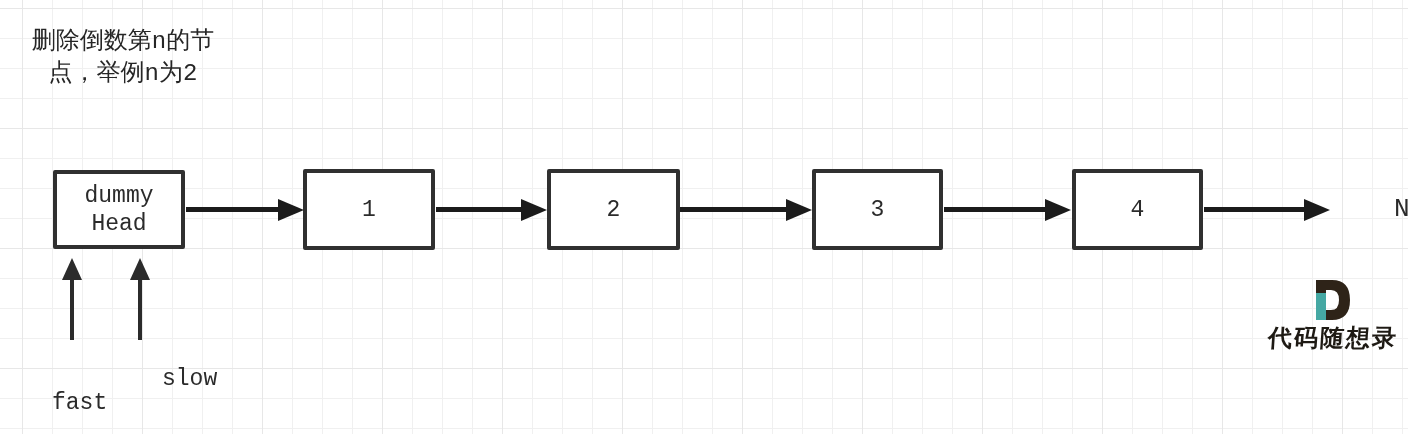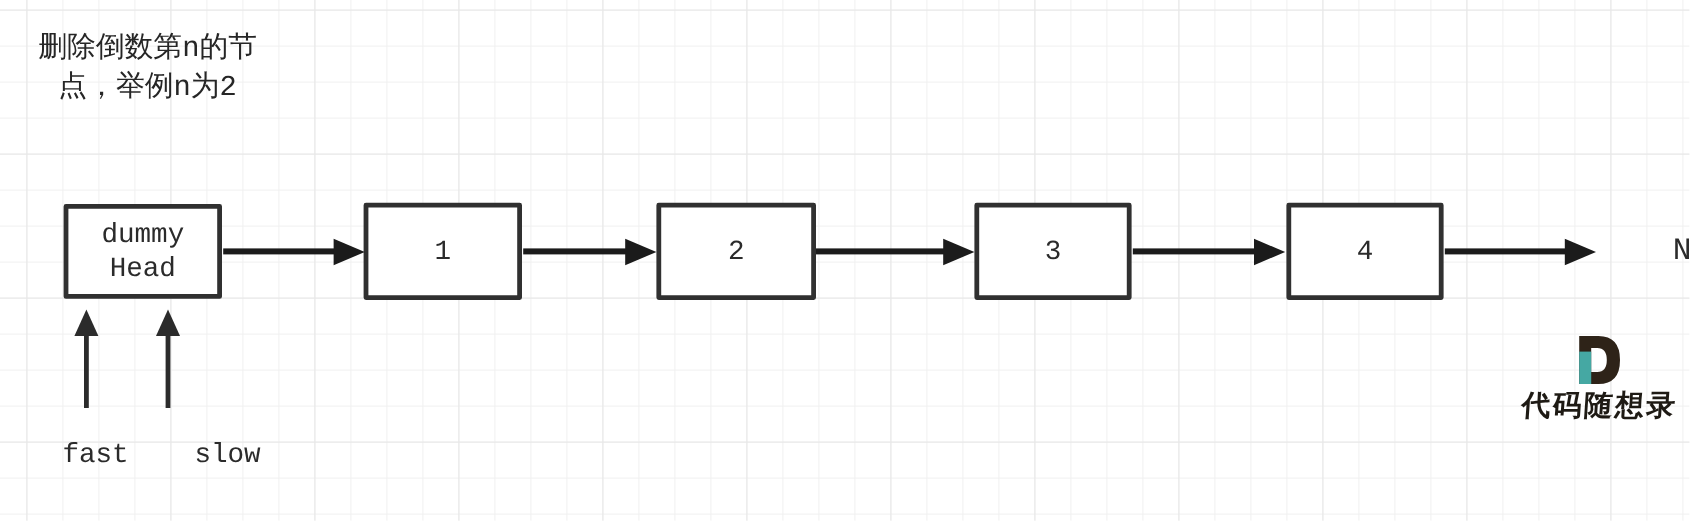--- a/index.html
+++ b/index.html
@@ -100,21 +100,21 @@
   }
   .av-fast { left: 70px; }
   .av-slow { left: 138px; }
 
   .pointer-label {
     position: absolute;
     top: 366px;
     font-size: 23px;
     color: #2b2b2b;
   }
-  .pl-fast { left: 52px; }
+  .pl-fast { left: 52px; margin-top: 24px; }
   .pl-slow { left: 114px; padding-left: 48px; }
 
   .tail-label {
     position: absolute;
     left: 1394px;
     top: 194px;
     font-size: 26px;
     color: #2b2b2b;
   }
 

